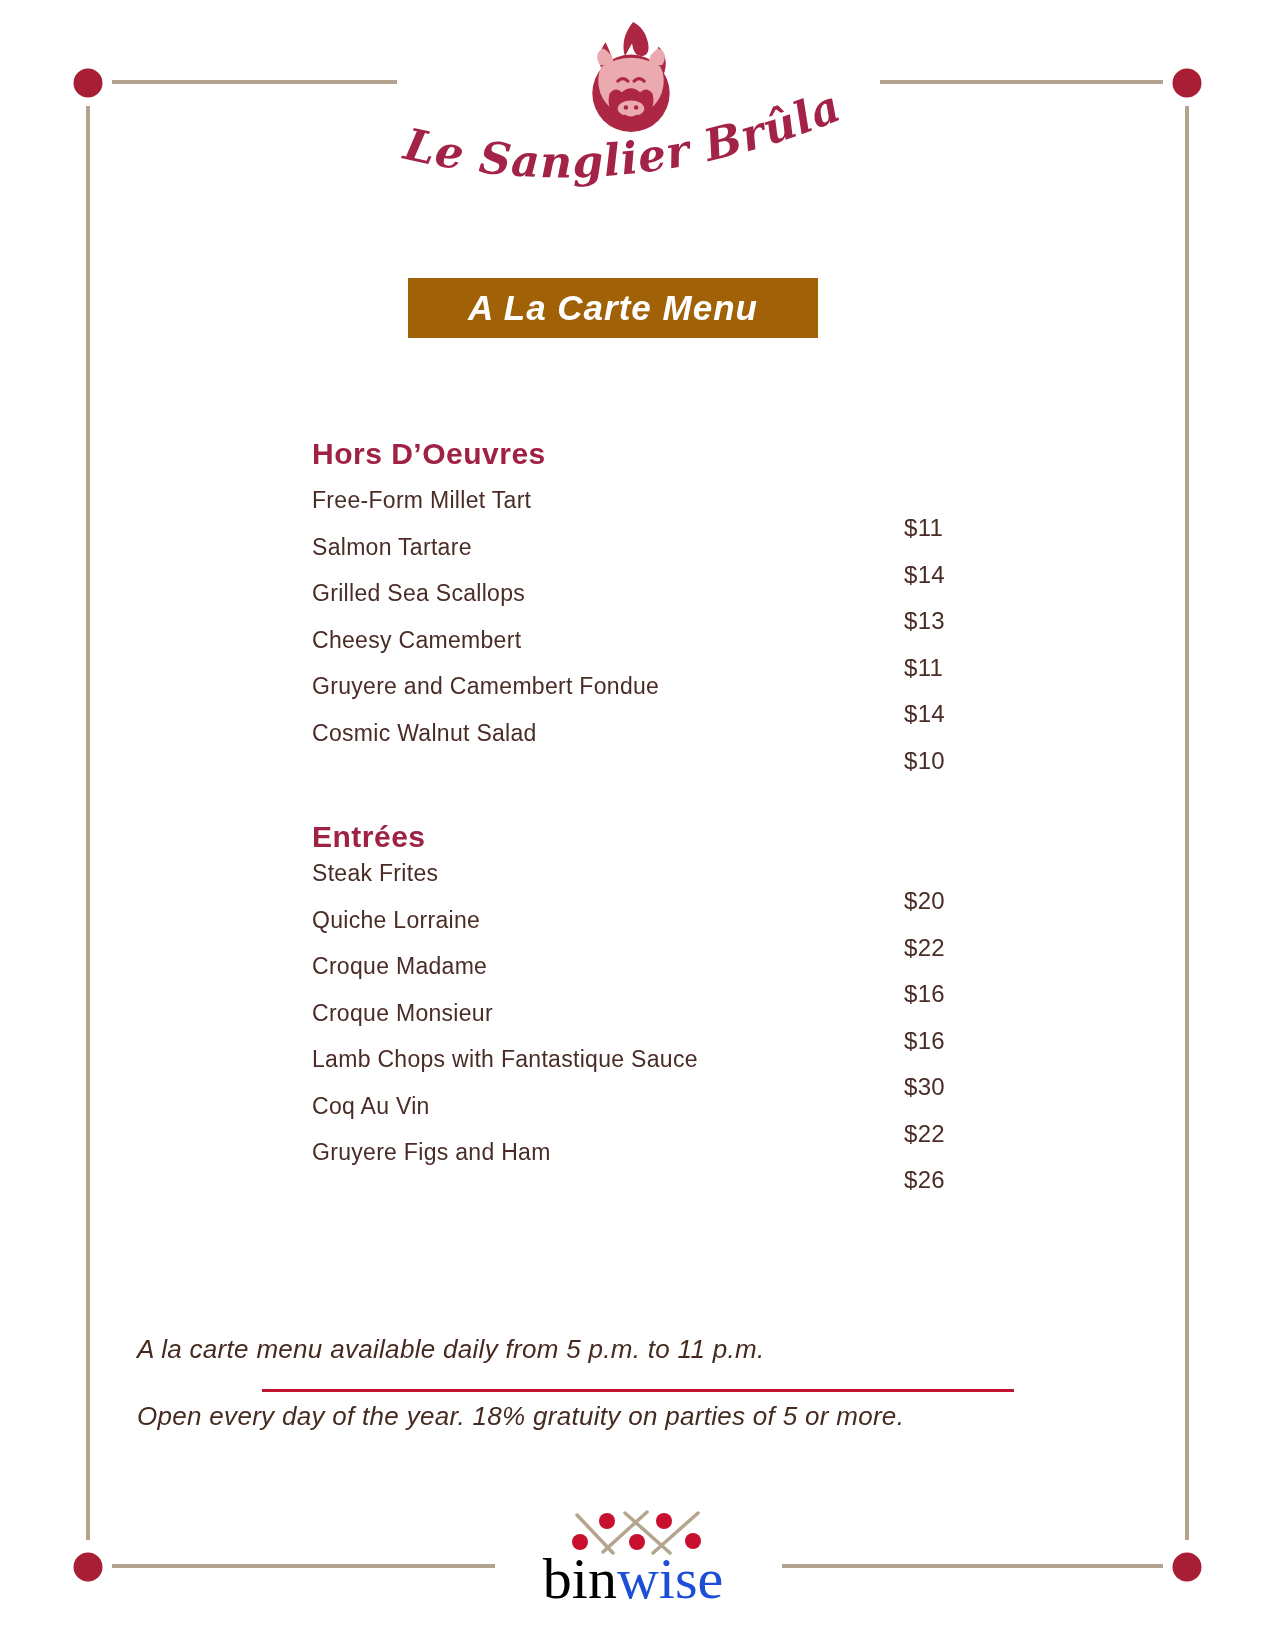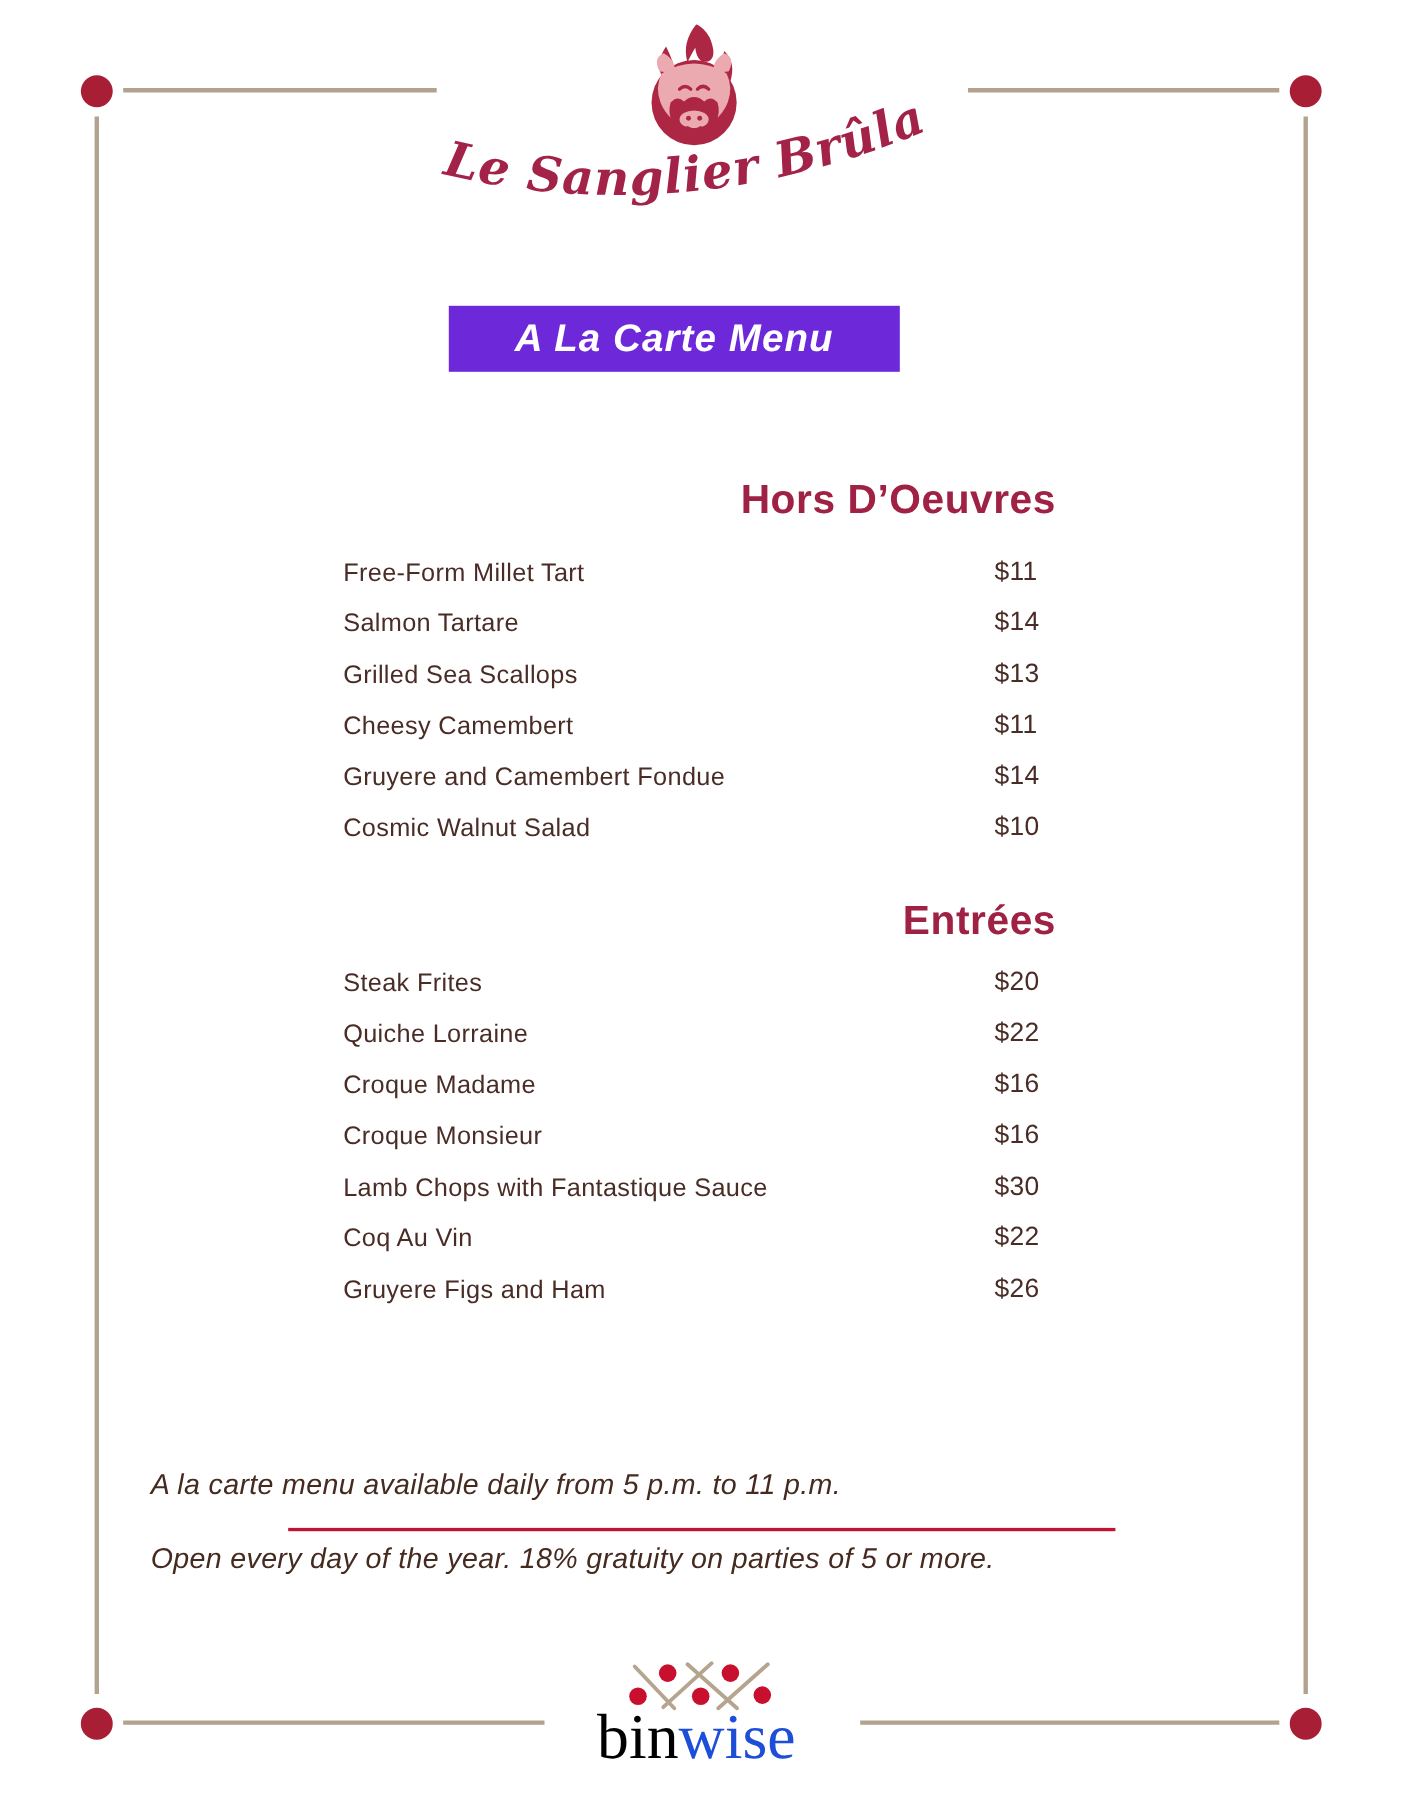--- a/index.html
+++ b/index.html
@@ -18,35 +18,35 @@
   svg.scriptname{left:388px;top:76px;width:464px;height:124px;}
   .script-text{
     font-family:"DejaVu Serif", serif;
     font-style:italic; font-weight:bold; font-size:44px;
     letter-spacing:1px;
   }
 
   
   .banner{
     left:408px; top:278px; width:410px; height:60px;
-    background:#6d28d9; display:flex; align-items:center; justify-content:center;
+    background:#a16207; display:flex; align-items:center; justify-content:center;
   }
   .banner-text{
     color:#ffffff; font-size:35px; font-weight:bold; font-style:italic;
     letter-spacing:1px;
   }
 
   
   .section{left:312px; width:648px;}
   .section-heading{
-    text-align:right; color:#9f2144; font-size:37px; font-weight:bold;
+    text-align:left; color:#9f2144; font-size:30px; font-weight:bold;
     line-height:38px; letter-spacing:0.5px;
   }
   .rows{display:block;}
-  .row{height:46.5px; display:flex; align-items:flex-end;}
+  .row{height:46.5px; display:flex; align-items:flex-start;flex-direction:column;}
   .item-name{
     color:#4a2c26; font-size:23px; letter-spacing:0.3px;
   }
   .item-price{
     margin-left:auto; width:56px; text-align:left;
     color:#4a2c26; font-size:24px; letter-spacing:0.3px;
   }
   .sec-hors{top:435px;}
   .sec-hors .rows{margin-top:14px;}
   .sec-entrees{top:818px;}

